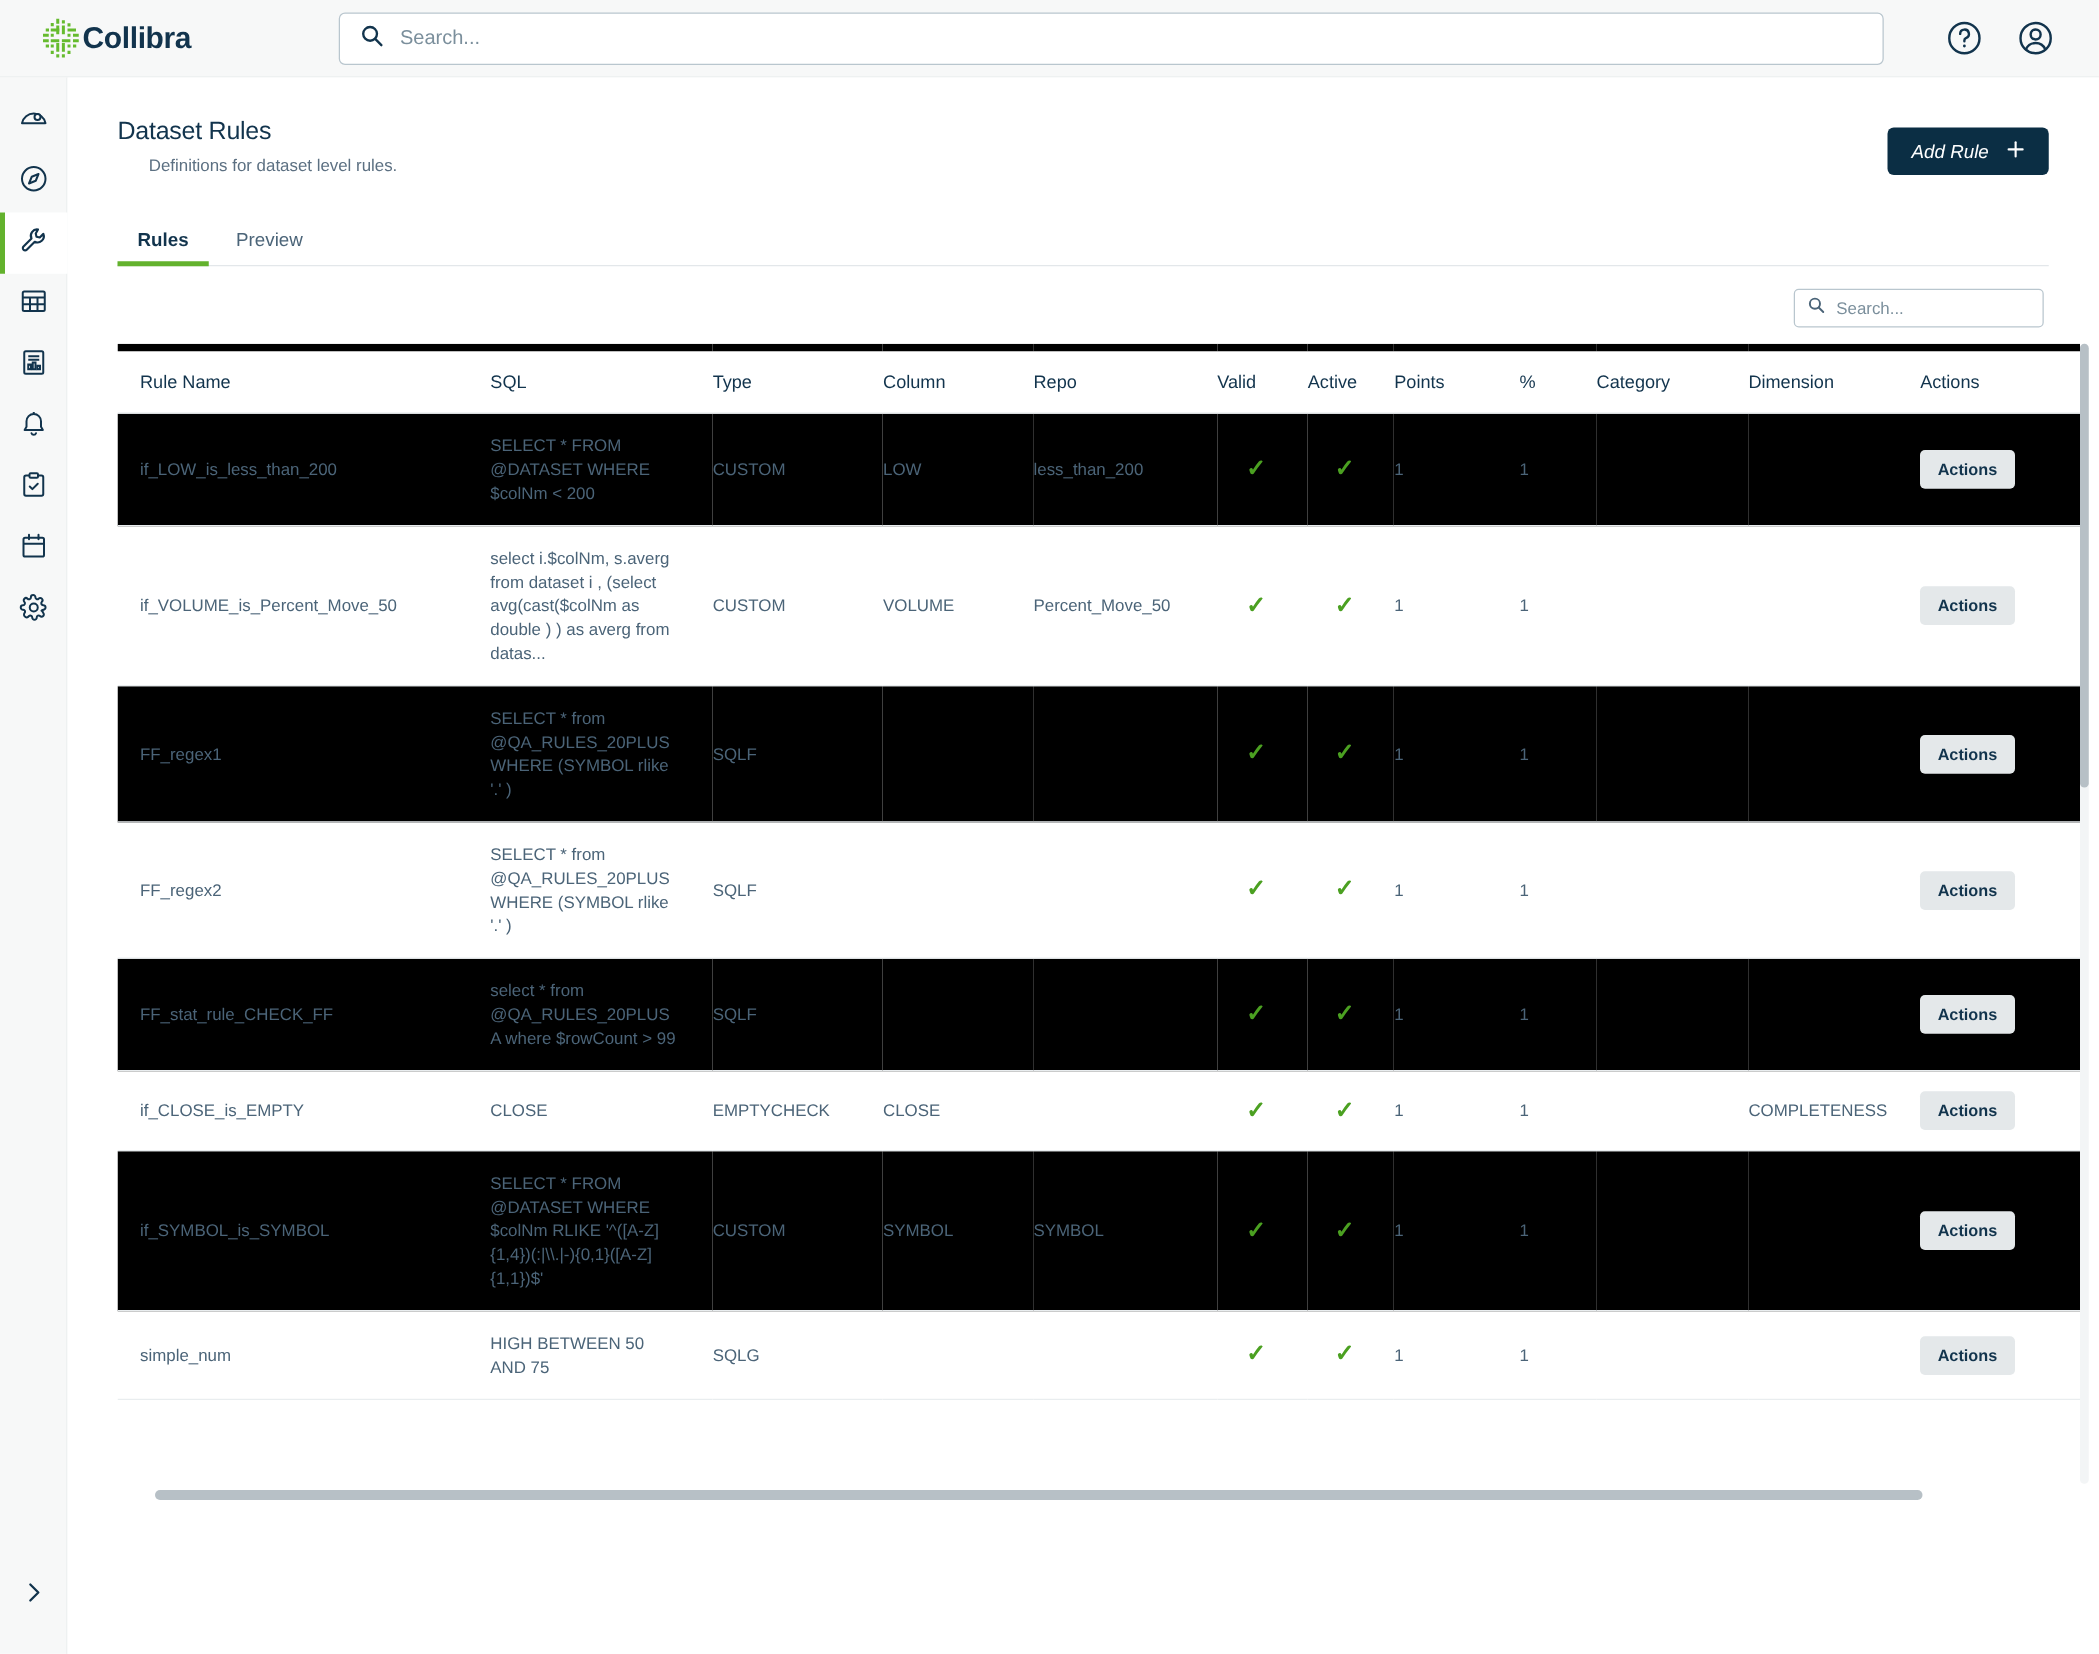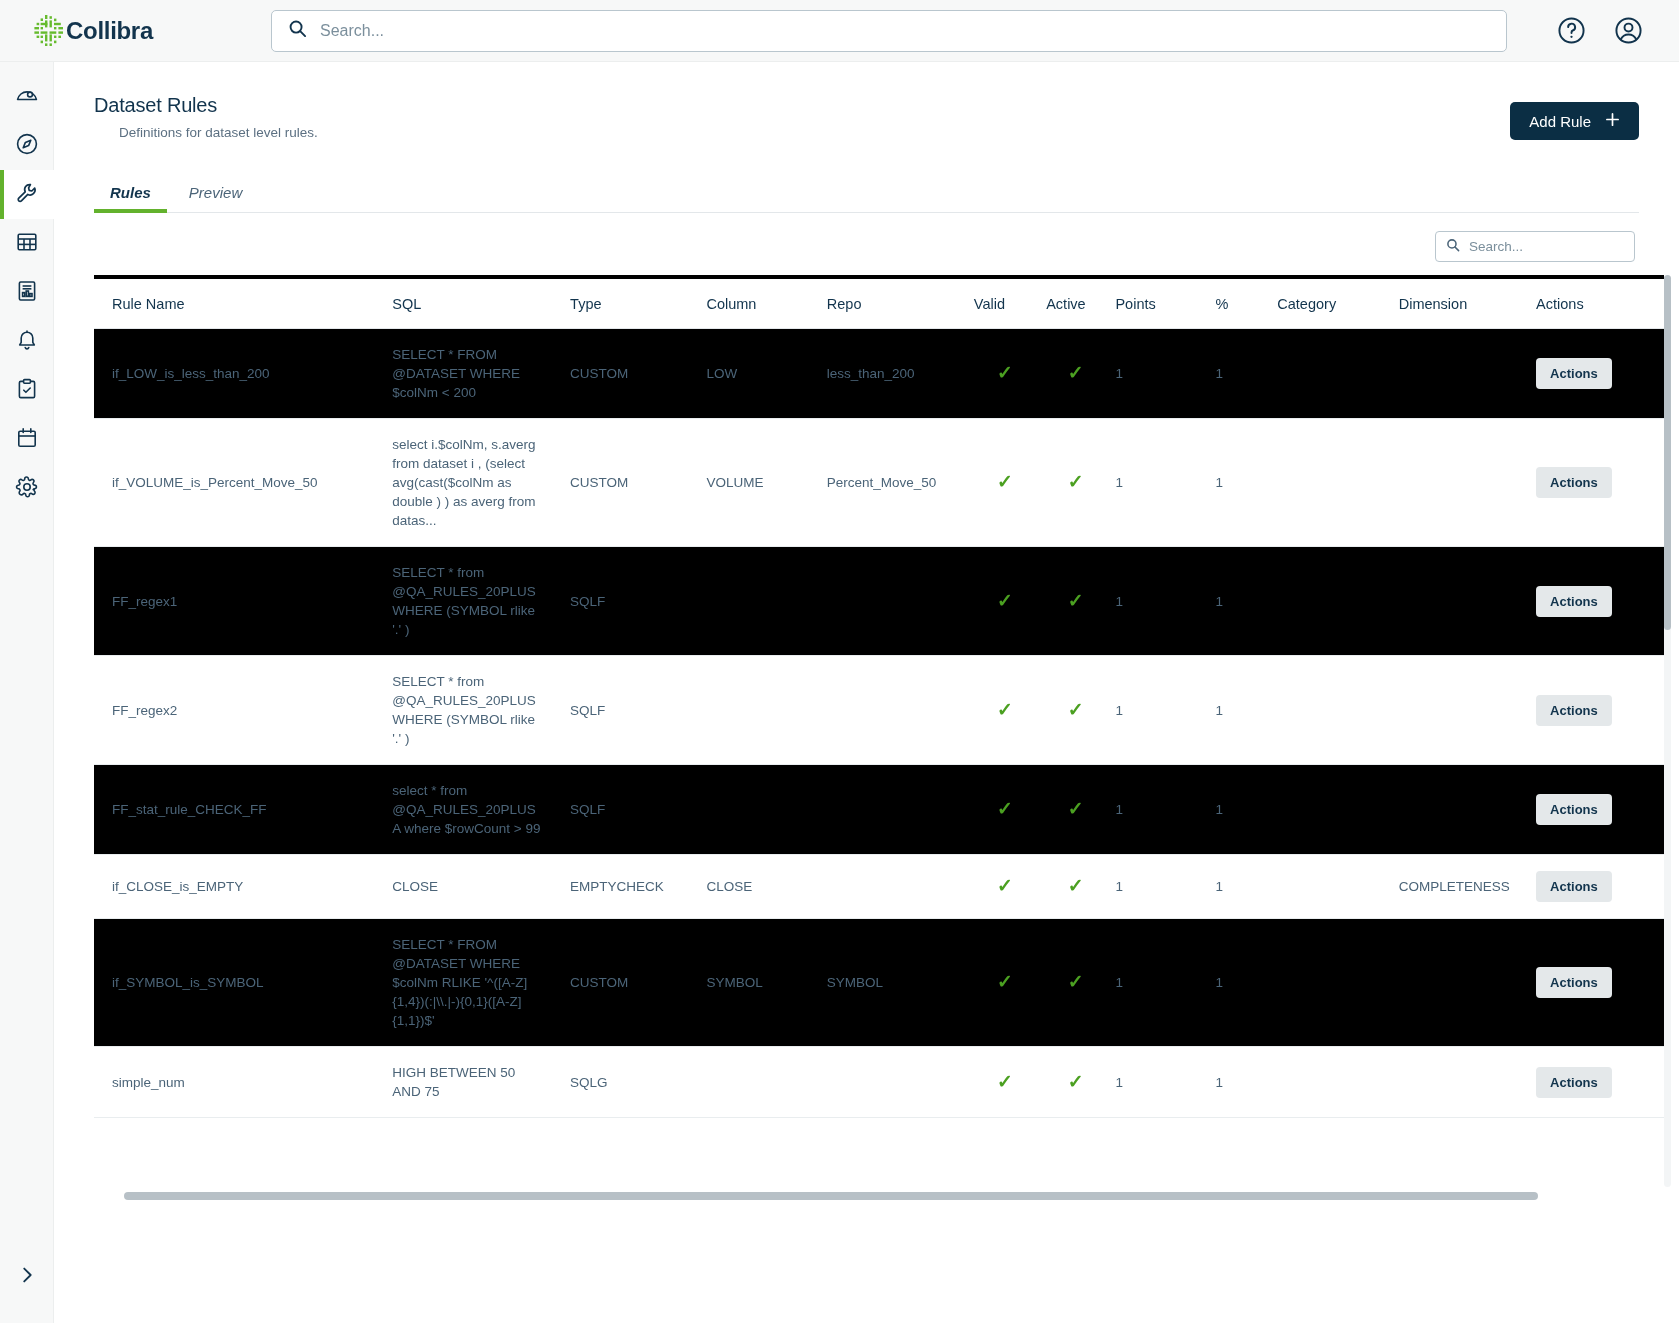--- a/index.html
+++ b/index.html
@@ -58,32 +58,33 @@
   .page-title { font-size: 20px; color: #12344d; font-weight: 400; letter-spacing: -0.2px; }
   .page-sub { font-size: 13.5px; color: #5c7082; margin-top: 8px; margin-left: 25px; }
   .add-rule {
     margin-left: auto; margin-top: 8px;
     background: #0b2e44; color: #ffffff;
     border: none; border-radius: 5px;
     height: 38px; padding: 0 19px;
     font-size: 15px; font-family: inherit;
     display: flex; align-items: center; gap: 14px;
     cursor: pointer;
+    font-style: italic;
   }
 
   
   .tabs {
     margin: 36px 40px 0 40px;
     border-bottom: 1px solid #e3e7ea;
     display: flex; gap: 6px;
   }
   .tab {
     font-size: 15px; color: #4b6478;
     padding: 8px 16px 11px 16px;
-    cursor: pointer; position: relative; font-style: italic;
+    cursor: pointer; position: relative;
   }
   .tab.active { color: #12344d; font-weight: 700; }
   .tab.active::after {
     content: ""; position: absolute; left: 0; right: 0; bottom: -1px; height: 4px; background: #63b22d;
   }
 
   
   .tbl-search-wrap { display: flex; justify-content: flex-end; padding: 18px 44px 0 40px; }
   .tbl-search {
     width: 200px; height: 31px;
@@ -94,21 +95,21 @@
   .tbl-search .ph { color: #7b8f9c; font-size: 13.5px; }
 
   
   .tbl-outer { margin: 13px 0 0 40px; position: relative; height: 930px; }
   .tbl-scroll { overflow: hidden; height: 912px; position: relative; }
   table { border-collapse: collapse; width: 1570px; table-layout: fixed; }
   thead th {
     text-align: left;
     font-size: 14.5px; color: #12344d; font-weight: 400;
     padding: 17px 0 16px 0;
-    border-top: 4px solid #000000;
+    border-top: 6px solid #000000;
     border-bottom: 1px solid #e3e7ea;
     background: #fff;
     white-space: nowrap;
   }
   tbody td {
     font-size: 13.5px; color: #4b6478;
     padding: 16px 10px 16px 0;
     border-bottom: 1px solid #e9edef;
     vertical-align: middle;
     line-height: 19px;

